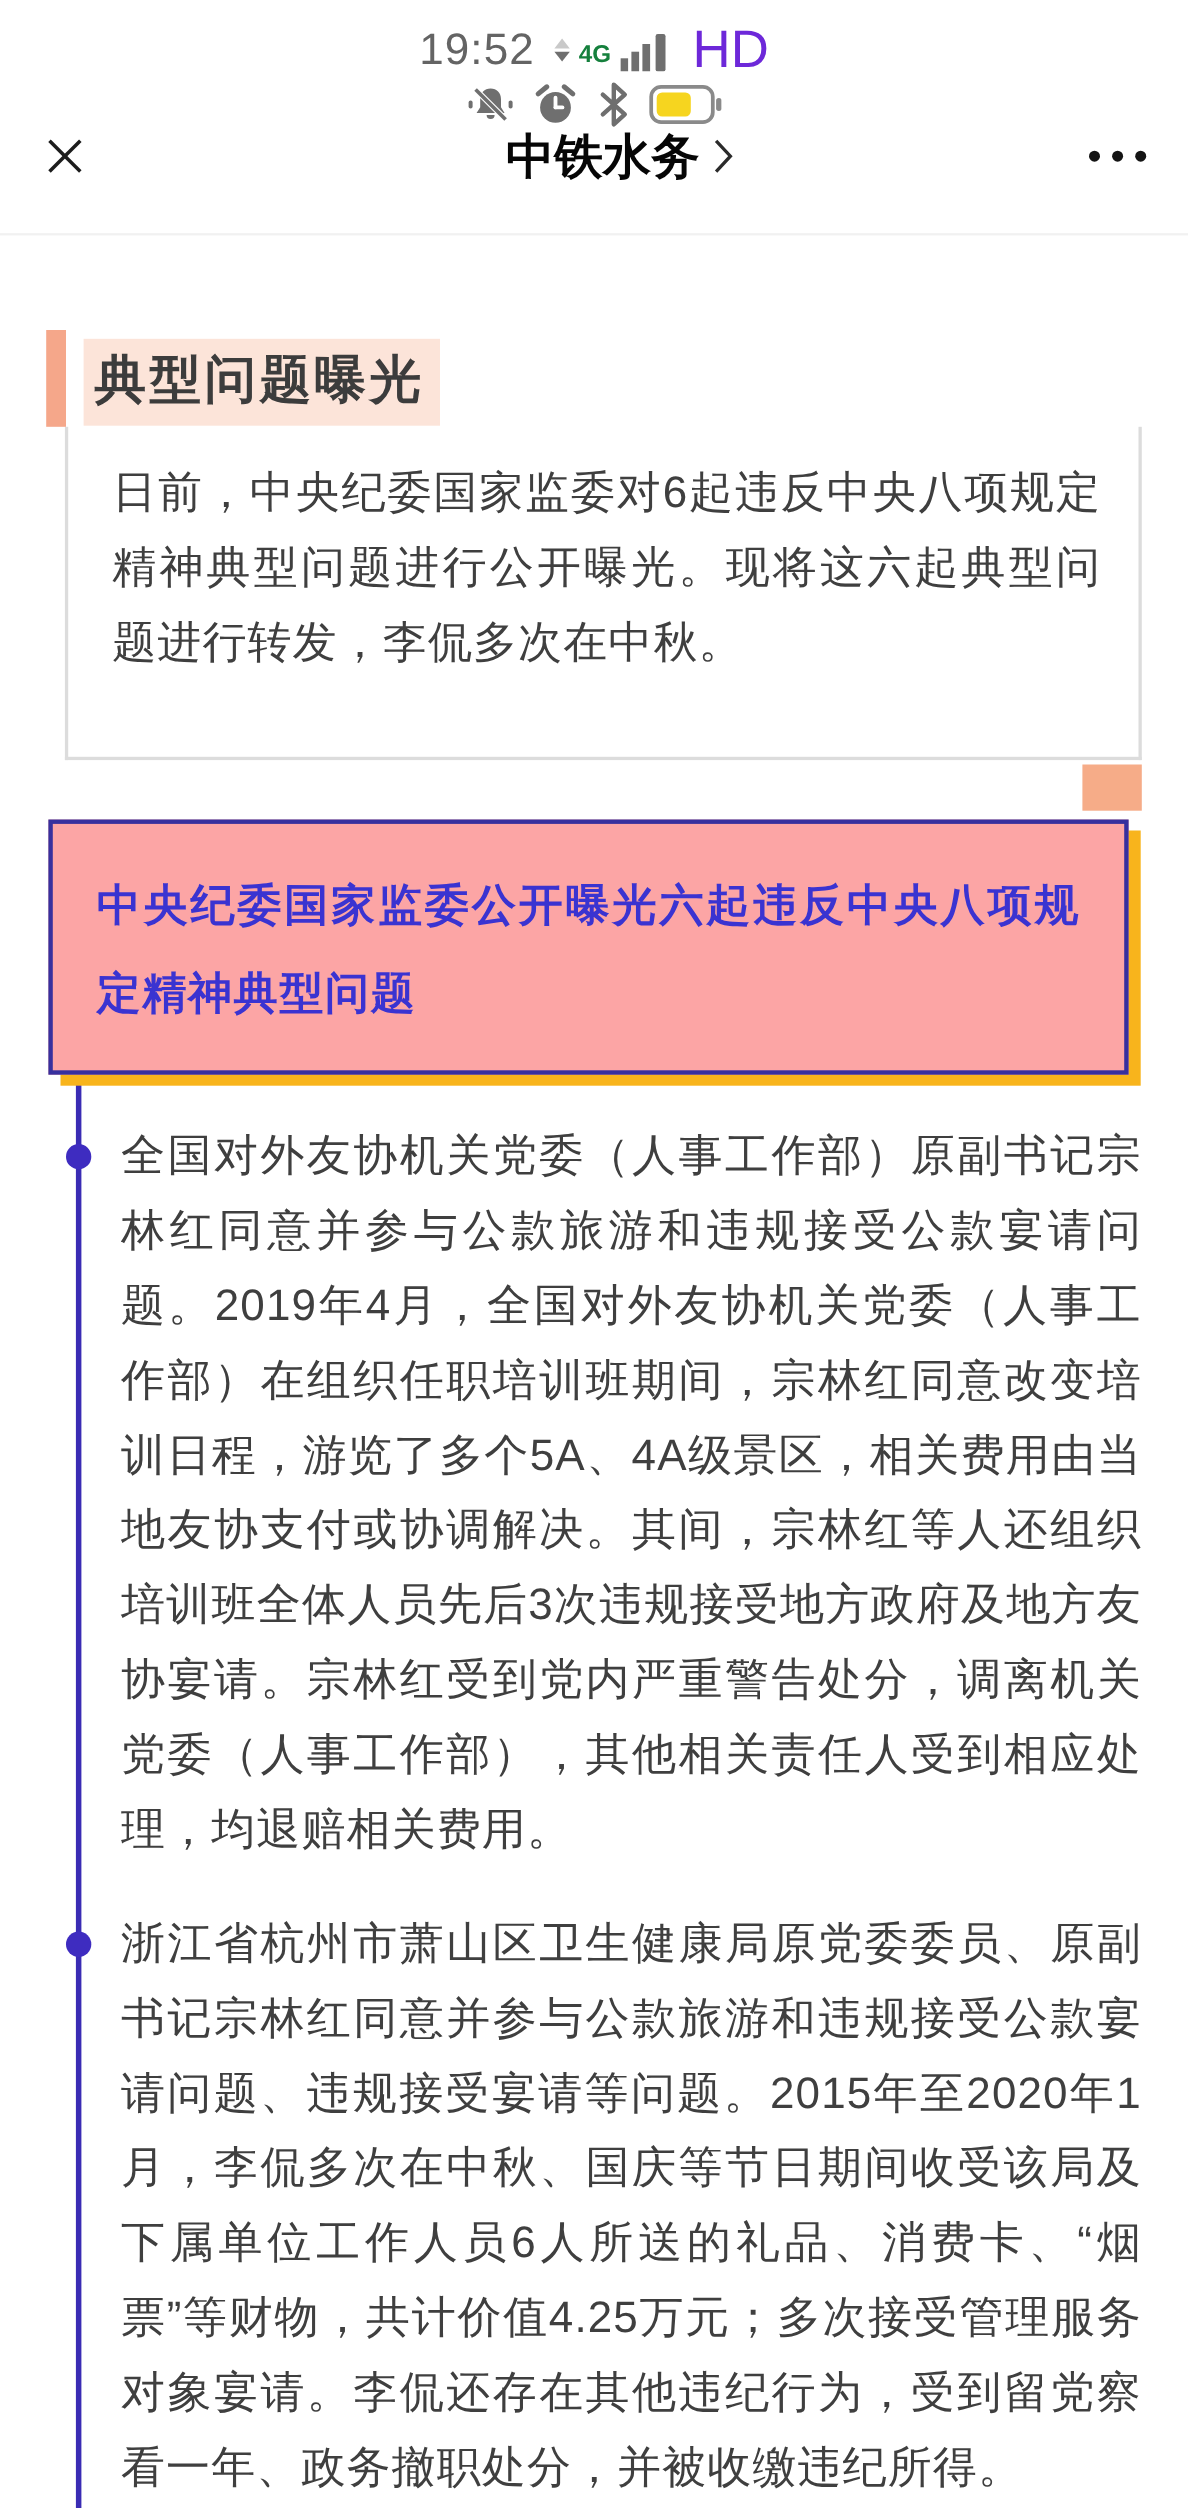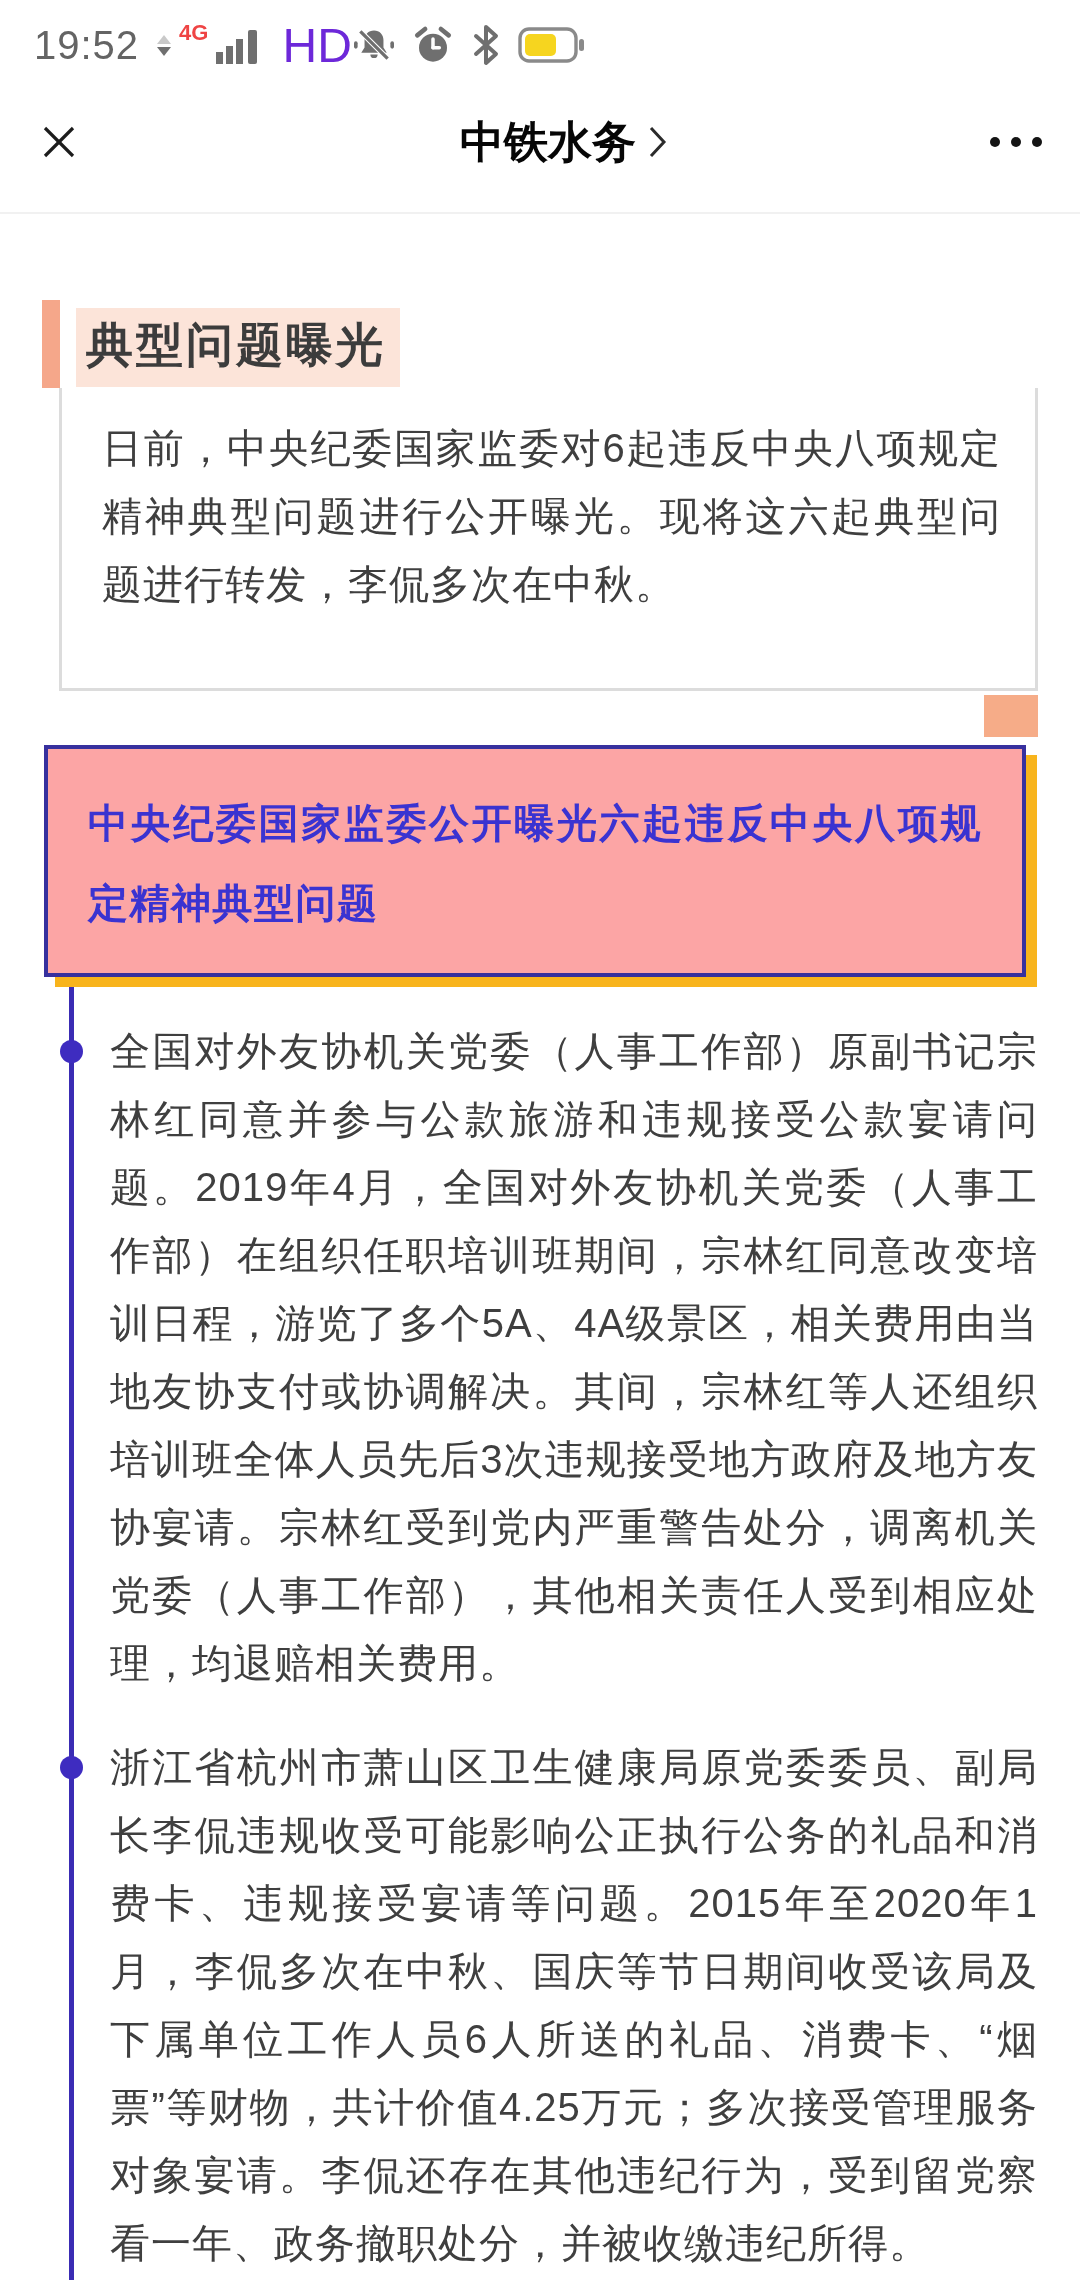--- a/index.html
+++ b/index.html
@@ -8,29 +8,29 @@
     --bodytext:#3f3f3f; --statusgray:#6f6f6f; --quoteborder:#dcdcdc;
   }
   *{margin:0;padding:0;box-sizing:border-box;}
   html,body{background:#ffffff;}
   body{
     width:1080px;height:2280px;overflow:hidden;position:relative;
     font-family:"Liberation Sans", sans-serif;
   }
   
   .status-bar{
-    height:72px;display:flex;align-items:center;
-    padding:18px 34px 0 34px;color:var(--statusgray);
+    height:72px;display:flex;align-items:center;justify-content:space-between;
+    padding:18px 34px 0 34px;color:var(--statusgray);flex-direction:column;
   }
   .sb-left{display:flex;align-items:center;gap:8px;}
   .sb-time{font-size:40px;color:#646464;letter-spacing:1px;}
   .sb-arrows{display:flex;flex-direction:column;gap:3px;margin-left:10px;}
   .arr-up{width:0;height:0;border-left:7px solid transparent;border-right:7px solid transparent;border-bottom:9px solid #c9c9c9;}
   .arr-down{width:0;height:0;border-left:7px solid transparent;border-right:7px solid transparent;border-top:9px solid #6f6f6f;}
-  .sb-4g{font-size:22px;font-weight:bold;color:#ef4444;align-self:flex-start;margin-top:2px;}
+  .sb-4g{font-size:22px;font-weight:bold;color:#15803d;align-self:flex-start;margin-top:18px;}
   .sb-hd{font-size:48px;color:#6d28d9;margin-left:6px;}
   .sb-right{display:flex;align-items:center;gap:16px;}
   
   .nav-bar{
     height:142px;display:flex;align-items:center;position:relative;
     padding:0 38px;border-bottom:2px solid #f1f1f1;
   }
   .nav-title-wrap{
     position:absolute;left:0;right:0;display:flex;align-items:center;justify-content:center;gap:12px;margin-left:48px;
   }
@@ -181,17 +181,17 @@
 
   <div class="timeline">
 
     <div class="case">
       <span class="dot"></span>
       <p><span class="case-text">全国对外友协机关党委（人事工作部）原副书记宗林红同意并参与公款旅游和违规接受公款宴请问题。2019年4月，全国对外友协机关党委（人事工作部）在组织任职培训班期间，宗林红同意改变培训日程，游览了多个5A、4A级景区，相关费用由当地友协支付或协调解决。其间，宗林红等人还组织培训班全体人员先后3次违规接受地方政府及地方友协宴请。宗林红受到党内严重警告处分，调离机关党委（人事工作部），其他相关责任人受到相应处理，均退赔相关费用。</span></p>
     </div>
 
     <div class="case">
       <span class="dot"></span>
-      <p><span class="case-text">浙江省杭州市萧山区卫生健康局原党委委员、副局长李侃违规收受可能影响公正执行公务的礼品和消费卡、违规接受宴请等问题。2015年至2020年1月，李侃多次在中秋、国庆等节日期间收受该局及下属单位工作人员6人所送的礼品、消费卡、“烟票”等财物，共计价值4.25万元；多次接受管理服务对象宴请。李侃还存在其他违纪行为，受到留党察看一年、政务撤职处分，并被收缴违纪所得。</span></p>
+      <p><span class="case-text">浙江省杭州市萧山区卫生健康局原党委委员、原副书记宗林红同意并参与公款旅游和违规接受公款宴请问题、违规接受宴请等问题。2015年至2020年1月，李侃多次在中秋、国庆等节日期间收受该局及下属单位工作人员6人所送的礼品、消费卡、“烟票”等财物，共计价值4.25万元；多次接受管理服务对象宴请。李侃还存在其他违纪行为，受到留党察看一年、政务撤职处分，并被收缴违纪所得。</span></p>
     </div>
 
   </div>
 </div>
 
 </body></html>

